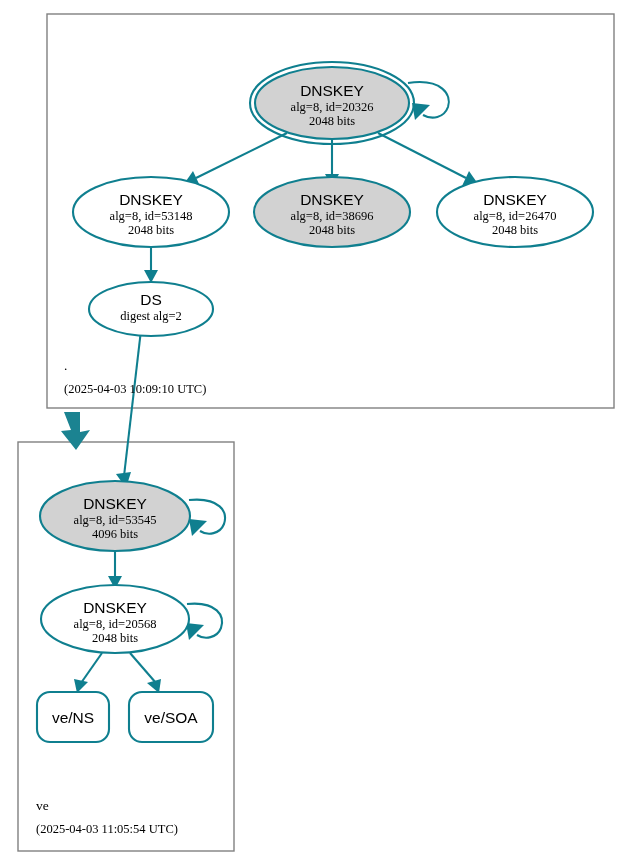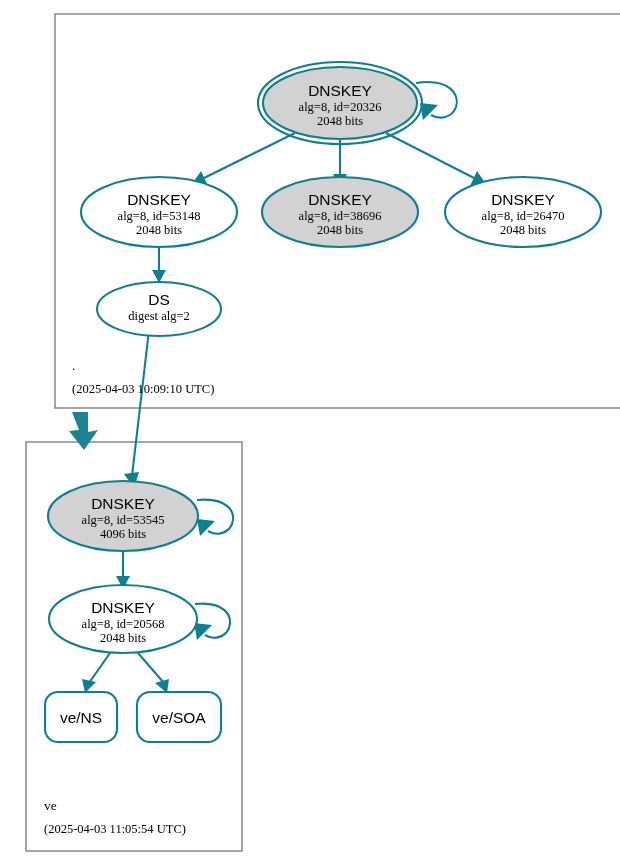--- a/index.html
+++ b/index.html
@@ -9,21 +9,21 @@
   }
   body {
     width: 620px;
     height: 865px;
     position: relative;
     overflow: hidden;
     font-family: "Liberation Sans", sans-serif;
   }
   #graph-root {
     position: absolute;
-    left: 12px;
+    left: 4px;
     top: 0;
     width: 508px;
     height: 865px;
   }
   svg { display: block; }
   .zone-box {
     fill: #ffffff;
     stroke: #808080;
     stroke-width: 1.4;
   }

